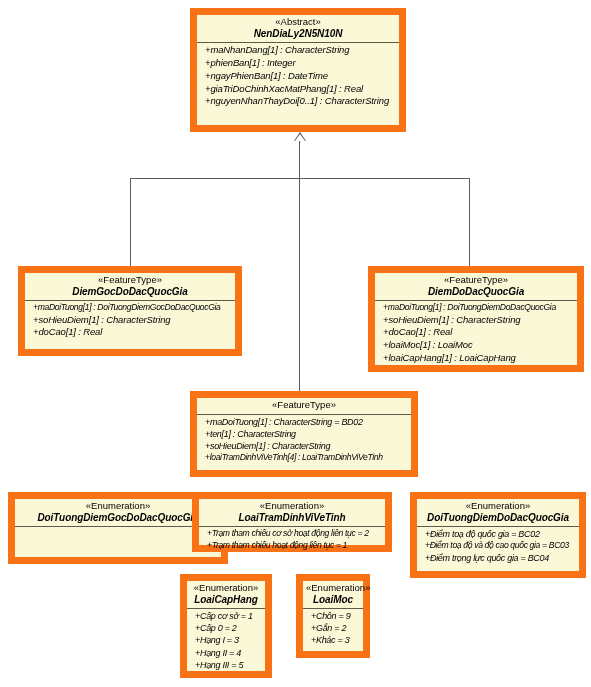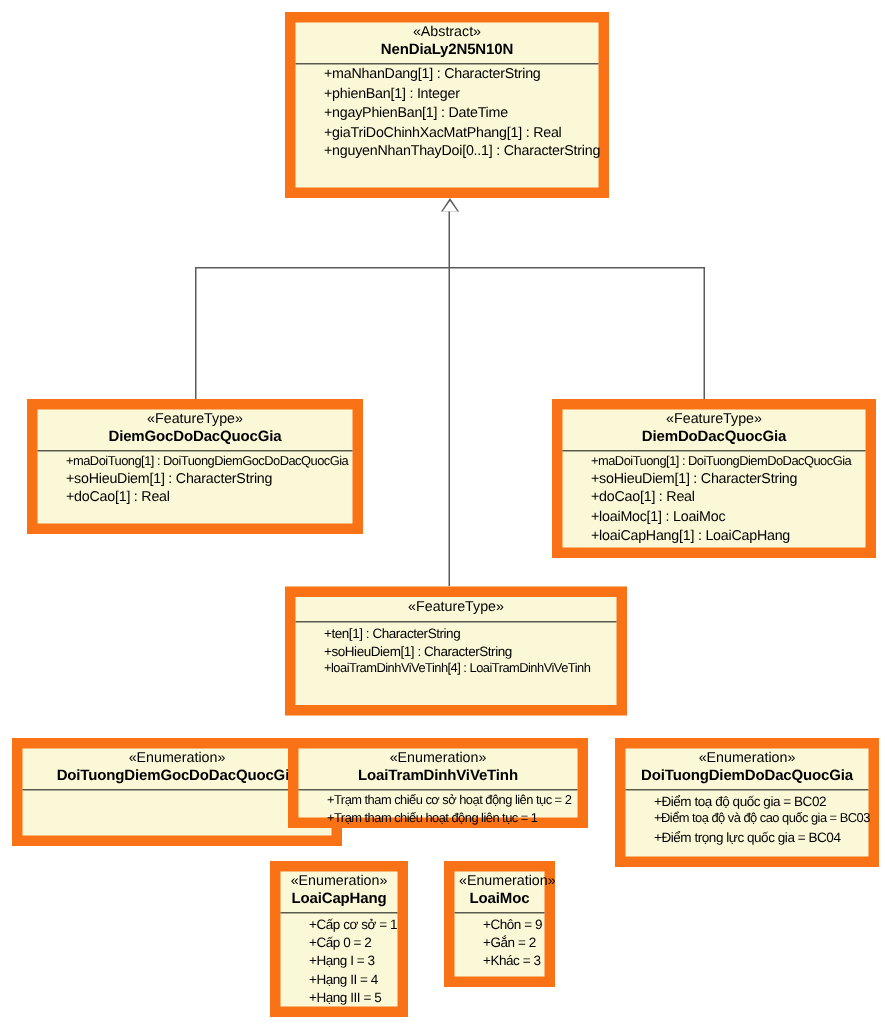--- a/index.html
+++ b/index.html
@@ -37,25 +37,27 @@
     font-size: 9.5px;
     color: #000;
     letter-spacing: 0px;
   }
   .classname {
     display: block;
     font-size: 10px;
     font-weight: bold;
     color: #000;
     letter-spacing: -0.1px;
+    font-style: italic;
   }
   .uml-attrs {
     box-sizing: border-box;
-    padding: 1px 2px 2px 19px;
+    padding: 1px 2px 2px 8px;
     flex: 1 1 auto;
+    font-style: italic;
   }
   .attr {
     display: block;
     font-size: 9.5px;
     line-height: 1.36;
     color: #000;
     white-space: nowrap;
     letter-spacing: -0.15px;
   }
   .attr.small {
@@ -143,20 +145,21 @@
       <span class="attr">+loaiMoc[1] : LoaiMoc</span>
       <span class="attr">+loaiCapHang[1] : LoaiCapHang</span>
     </div>
   </div>
 
   <div class="uml-box" style="left:190px; top:391px; width:228px; height:86px;">
     <div class="uml-header">
       <span class="stereotype">«FeatureType»</span>
     </div>
     <div class="uml-attrs">
+      <span class="attr small">+maDoiTuong[1] : CharacterString = BD02</span>
       <span class="attr small">+ten[1] : CharacterString</span>
       <span class="attr small">+soHieuDiem[1] : CharacterString</span>
       <span class="attr tiny">+loaiTramDinhViVeTinh[4] : LoaiTramDinhViVeTinh</span>
     </div>
   </div>
 
   <div class="uml-box" style="left:8px; top:492px; width:220px; height:72px;">
     <div class="uml-header">
       <span class="stereotype">«Enumeration»</span>
       <span class="classname">DoiTuongDiemGocDoDacQuocGia</span>

